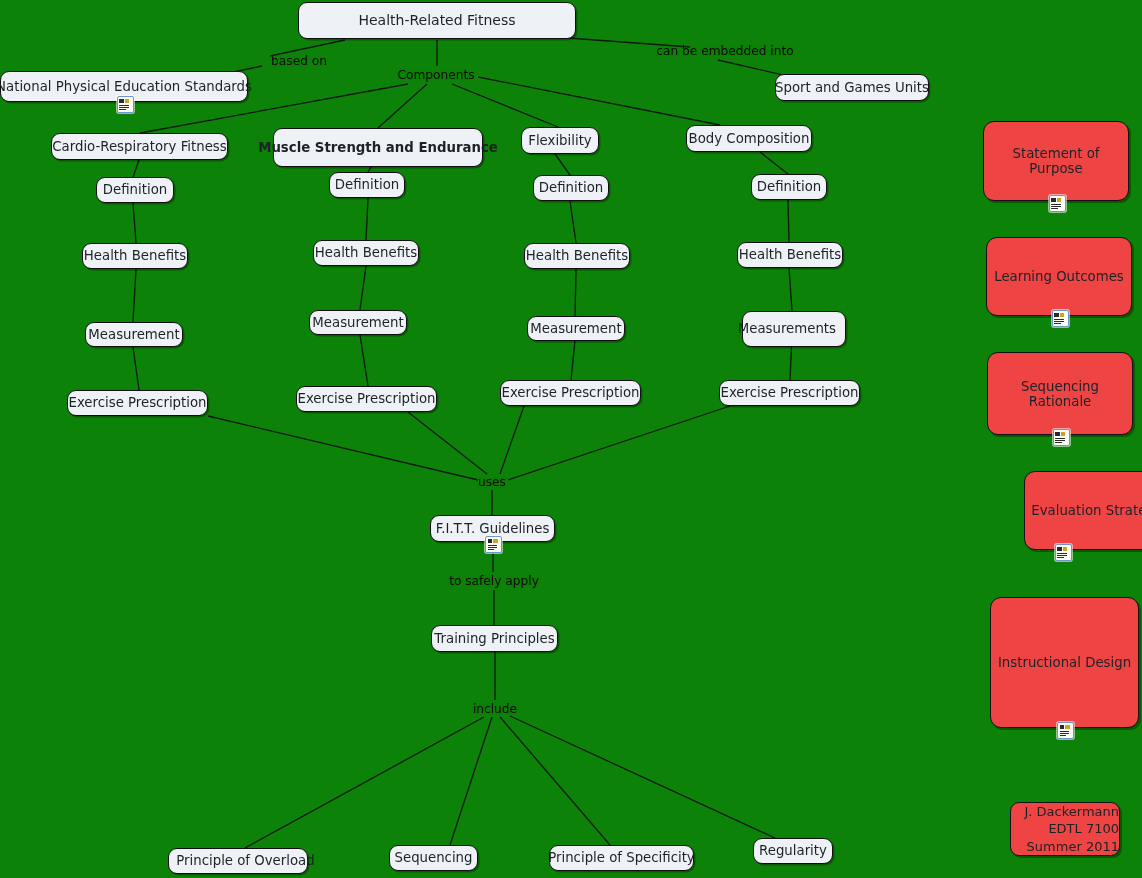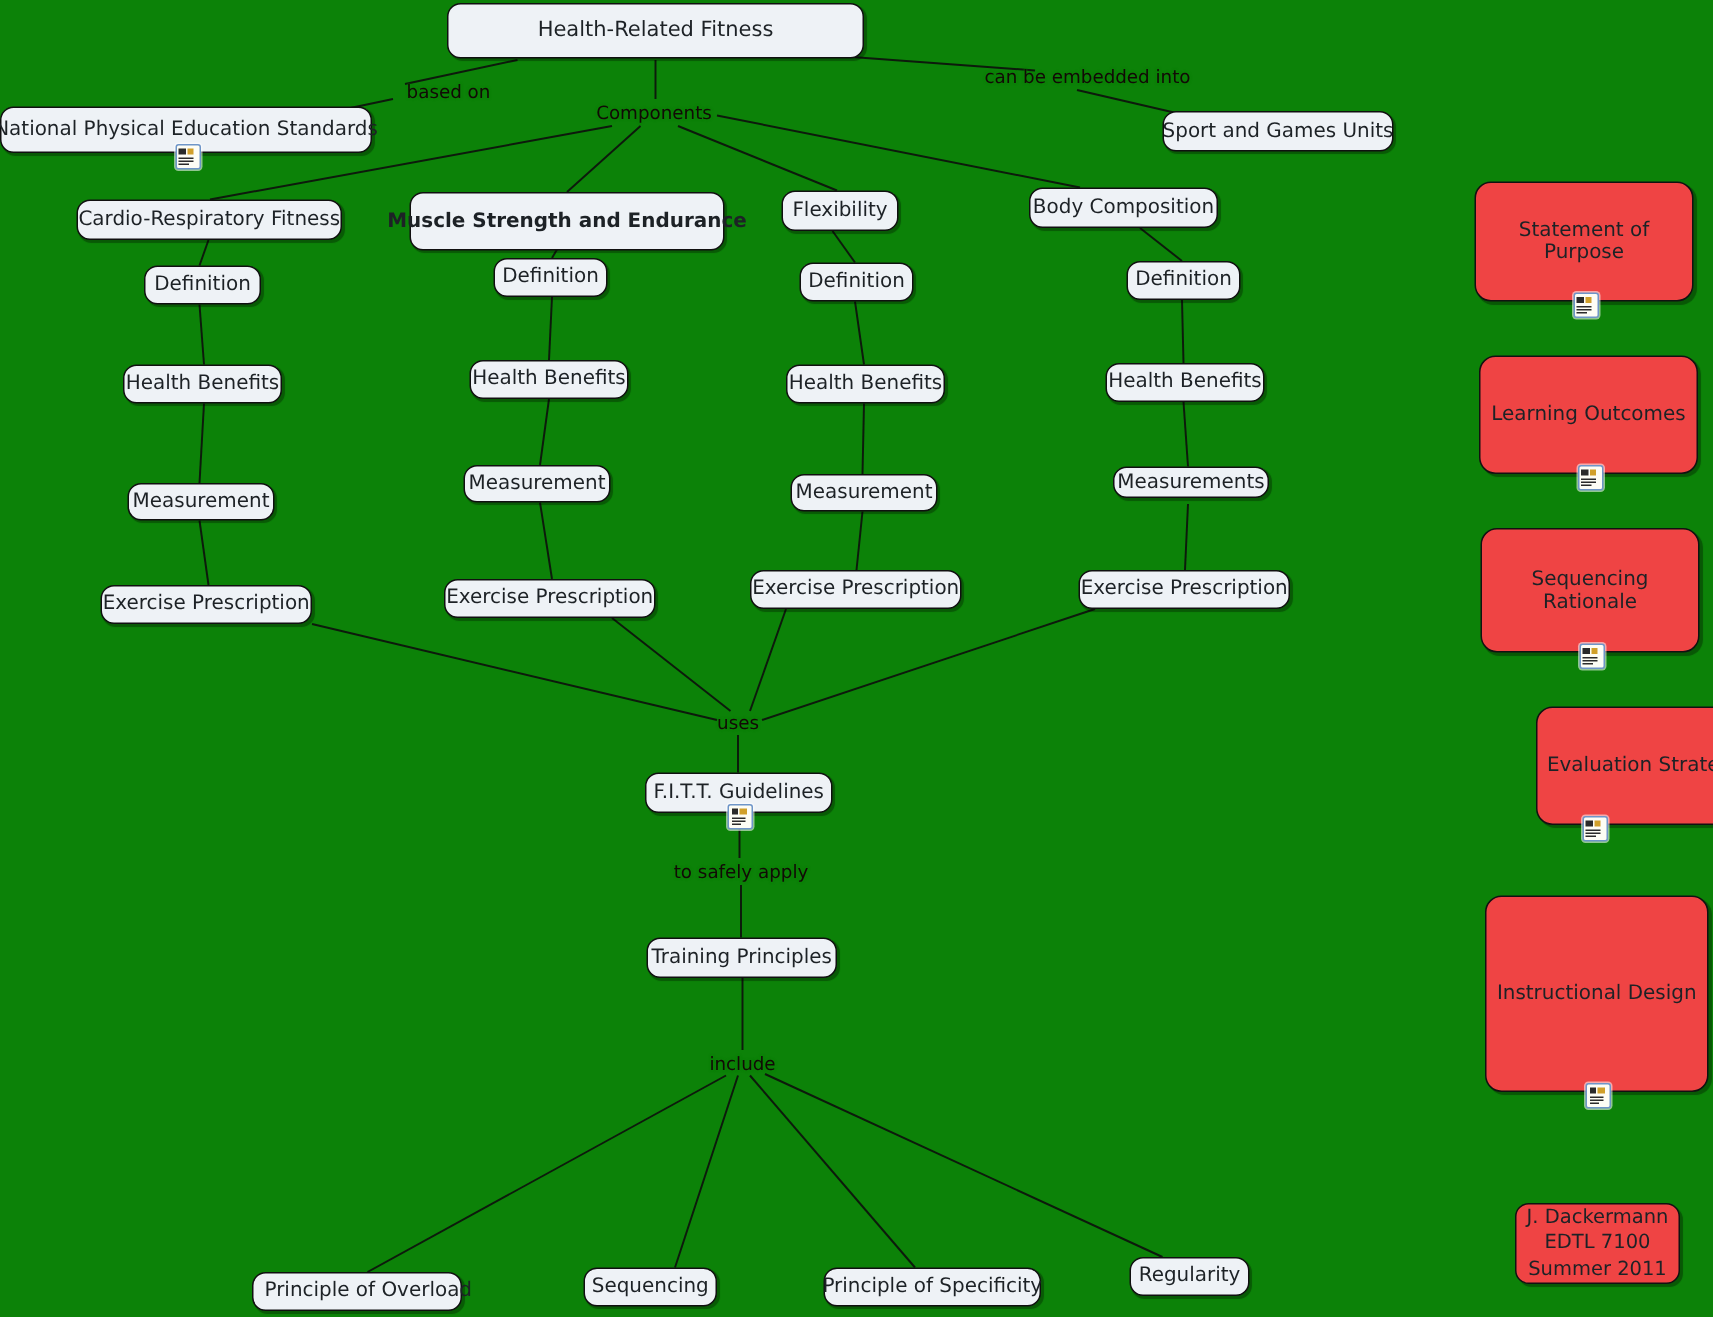--- a/index.html
+++ b/index.html
@@ -56,20 +56,21 @@
     justify-content: center;
     text-align: center;
     box-shadow: 2px 2px 0.5px rgba(0,0,0,0.32);
     z-index: 5;
   }
   .panel.credit {
     font-size: 13px;
     line-height: 1.32;
     border-radius: 9px;
     flex-direction: column;
+    align-items: flex-end;
   }
   .edge-label {
     position: absolute;
     color: #120a06;
     font-size: 12.2px;
     white-space: nowrap;
     z-index: 6;
     transform: translate(-50%, -50%);
     text-shadow: 0 0 1px rgba(12,130,8,0.9), 0 0 2px rgba(12,130,8,0.9);
   }
@@ -193,21 +194,21 @@
       </div>
       <div class="node" style="left: 85px; top: 322px; width: 98px; height: 25px;">
         <span>Measurement</span>
       </div>
       <div class="node" style="left: 309px; top: 310px; width: 98px; height: 25px;">
         <span>Measurement</span>
       </div>
       <div class="node" style="left: 527px; top: 316px; width: 98px; height: 25px;">
         <span>Measurement</span>
       </div>
-      <div class="node" style="left: 742px; top: 311px; width: 104px; height: 21px;">
+      <div class="node" style="left: 742px; top: 311px; width: 104px; height: 36px; justify-content: flex-end;">
         <span>Measurements</span>
       </div>
       <div class="node" style="left: 67px; top: 390px; width: 141px; height: 26px;">
         <span>Exercise Prescription</span>
       </div>
       <div class="node" style="left: 296px; top: 386px; width: 141px; height: 26px;">
         <span>Exercise Prescription</span>
       </div>
       <div class="node" style="left: 500px; top: 380px; width: 141px; height: 26px;">
         <span>Exercise Prescription</span>

